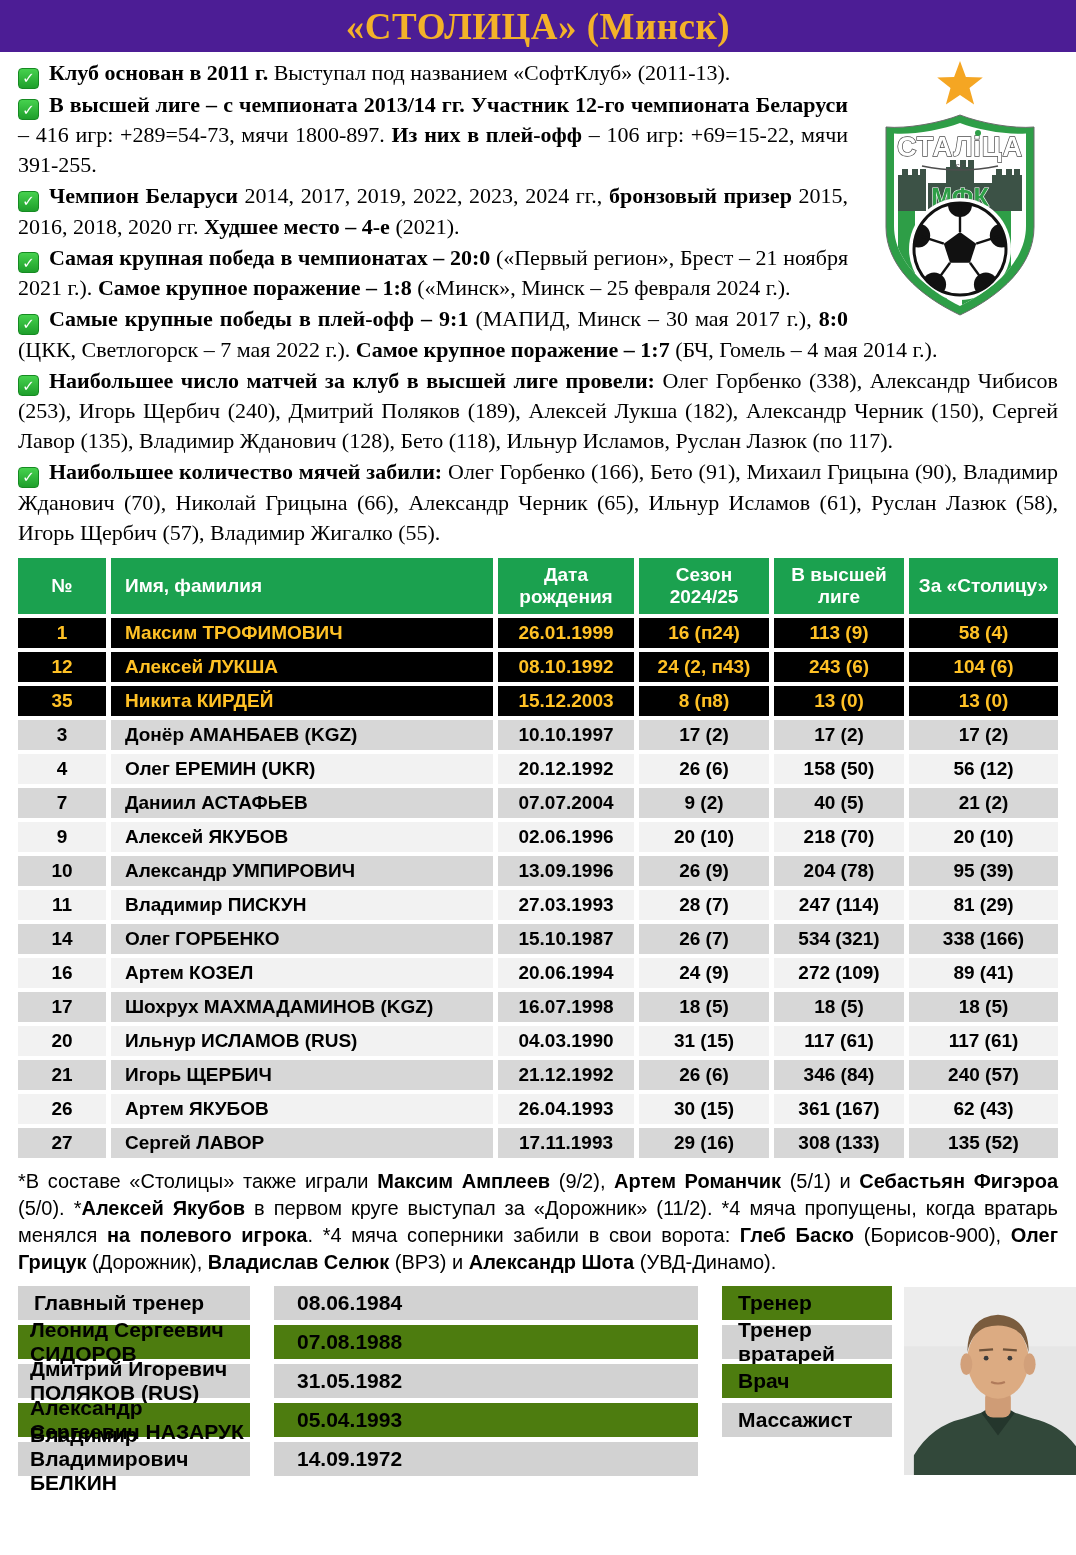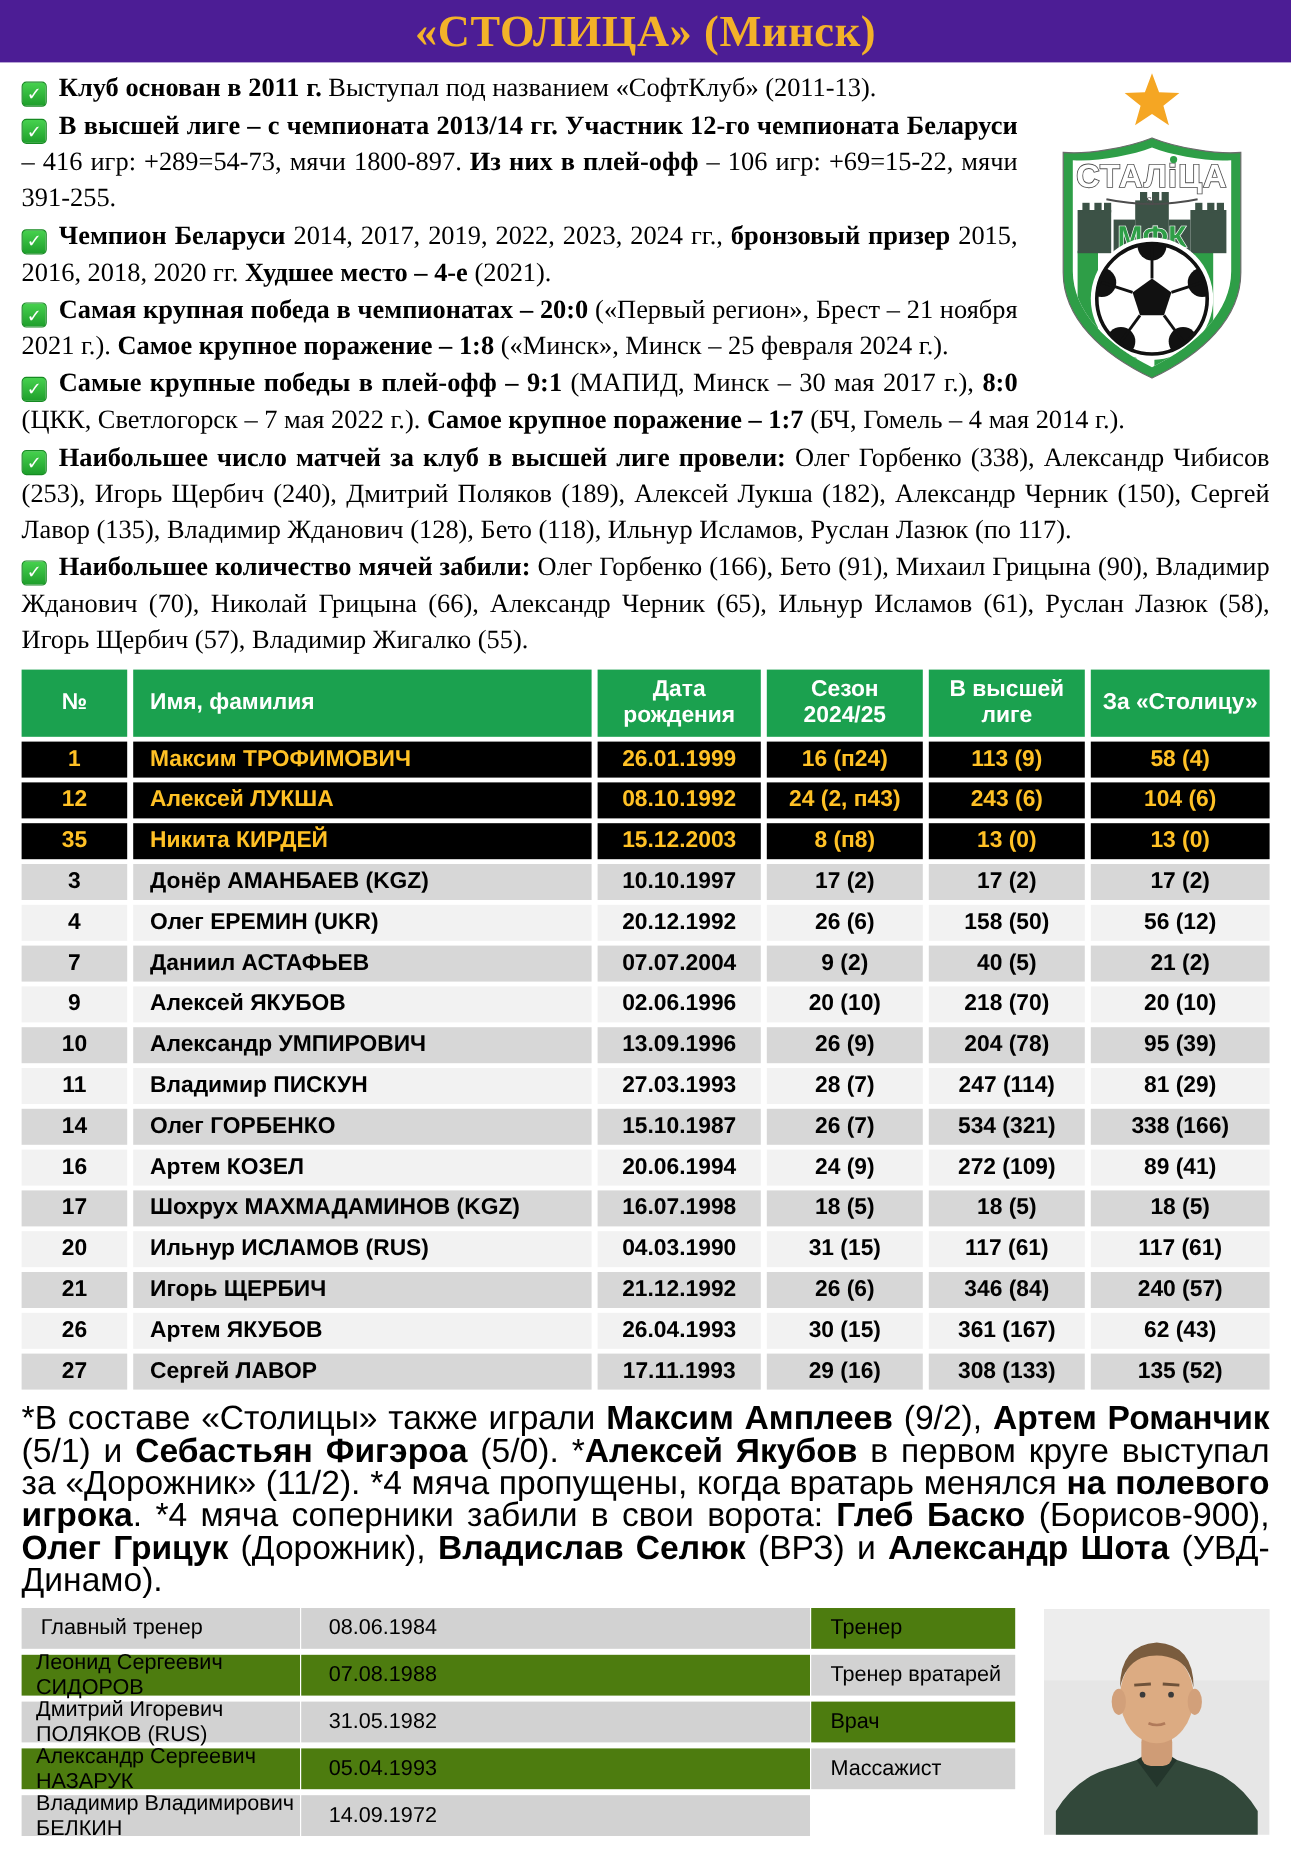--- a/index.html
+++ b/index.html
@@ -43,29 +43,29 @@
     font-size:19px; line-height:22px; white-space:pre-line;
   }
   .prow { height:30px; font-size:19px; }
   .gk   { background:#000; color:#FFC125; }
   .gray { background:#D7D7D7; }
   .lite { background:#F2F2F2; }
   .left { justify-content:flex-start; text-align:left; padding-left:14px; }
 
   
   .footnote {
-    font-family:"Liberation Sans", sans-serif; font-size:28px; line-height:27px;
+    font-family:"Liberation Sans", sans-serif; font-size:20px; line-height:27px;
     margin:10px 0 0 0; text-align:justify;
   }
 
   
   .staff-section { display:flex; margin-top:10px; justify-content:space-between; }
   .staff {
-    display:grid; grid-template-columns:232px 424px 170px; gap:5px 1px;
-    font-family:"Liberation Sans", sans-serif; font-weight:normal; font-size:18px;
+    display:grid; grid-template-columns:232px 424px 170px; gap:5px 24px;
+    font-family:"Liberation Sans", sans-serif; font-weight:bold; font-size:21px;
     align-content:start;
   }
   .scell { height:34px; display:flex; align-items:center; padding-left:16px; box-sizing:border-box; }
   .scell.name { padding-left:12px; }
   .scell.date { padding-left:23px; }
   .sgray { background:#D2D2D2; }
   .slite { background:#4d7c0f; }
   .coach { width:188px; height:190px; margin-left:12px; flex:0 0 auto; }
 </style>
 </head>

